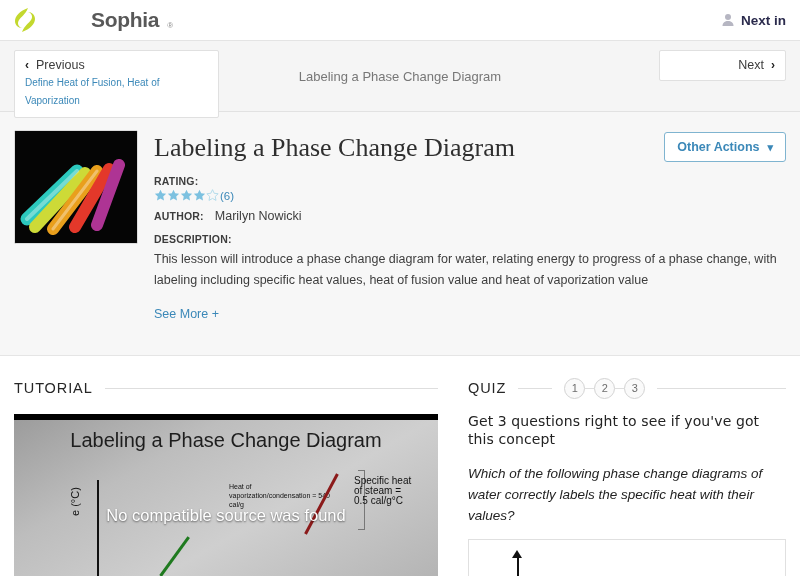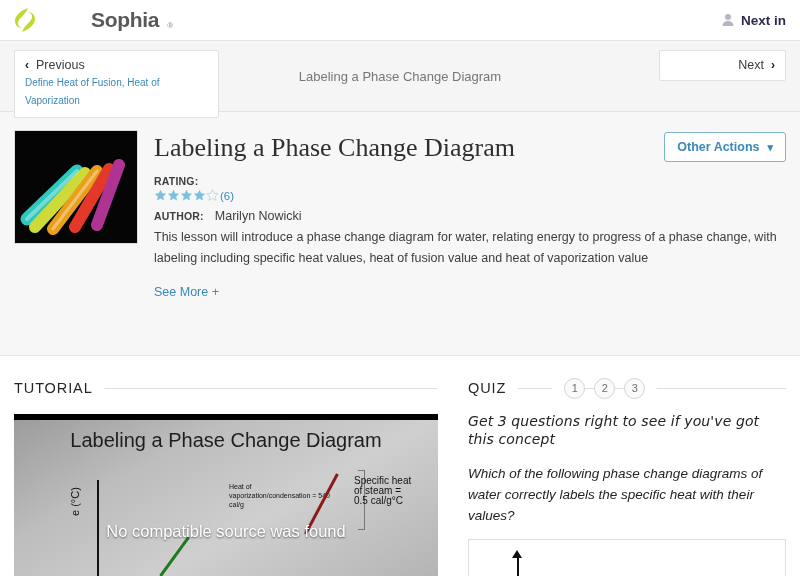--- a/index.html
+++ b/index.html
@@ -201,29 +201,27 @@
   }
   .bracket {
     position: absolute; left: 344px; top: 50px; width: 7px; height: 60px;
     border: 1px solid #777; border-left: none;
   }
   .video-overlay {
     position: absolute; left: 0; right: 0; top: 92px;
     text-align: center;
     color: #ffffff; font-size: 16.5px;
     text-shadow: 0 1px 2px rgba(0,0,0,.55);
-    margin-top: 16px;
   }
 
   
   .quiz-tagline {
     margin-top: 14px;
     font-size: 14px; color: #232323;
     font-family: "DejaVu Sans", sans-serif;
-    font-style: italic;
     letter-spacing: 0.1px;
     line-height: 18px;
   }
   .quiz-question {
     margin-top: 15px;
     font-size: 13.5px; color: #232323; line-height: 21px;
     font-weight: 500;
     font-style: italic;
   }
   .answer-card {
@@ -329,20 +327,21 @@
           </svg>
       </div>
       <span class="rating-count">(6)</span>
     </div>
 
     <div class="author-row">
       <span class="meta-label" style="margin-top:0">AUTHOR:</span>
       <span class="author-name">Marilyn Nowicki</span>
     </div>
 
+    <div class="meta-label desc-label">DESCRIPTION:</div>
     <div class="desc-text">This lesson will introduce a phase change diagram for water, relating energy to progress of a phase change, with labeling including specific heat values, heat of fusion value and heat of vaporization value</div>
 
     <span class="see-more">See More +</span>
   </div>
 </div>
 
 <div class="lower">
 
   <div class="col-tutorial">
     <div class="section-head">

